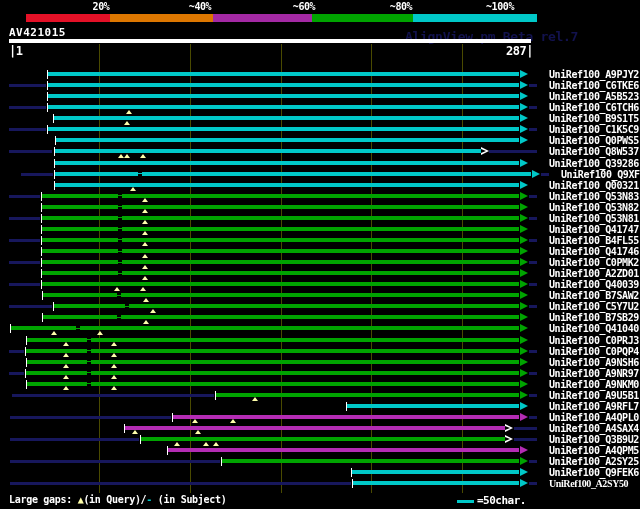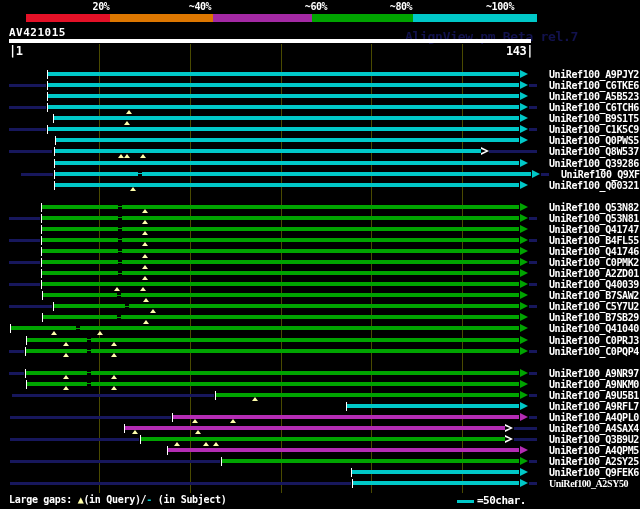--- a/index.html
+++ b/index.html
@@ -41,31 +41,31 @@
   <div id="scalebar">
       <div class="scale-seg" style="left: 26px; width: 84px; background: rgb(228, 17, 39);"></div>
       <div class="scale-seg" style="left: 110px; width: 103px; background: rgb(221, 119, 0);"></div>
       <div class="scale-seg" style="left: 213px; width: 99px; background: rgb(164, 41, 164);"></div>
       <div class="scale-seg" style="left: 312px; width: 101px; background: rgb(0, 164, 0);"></div>
       <div class="scale-seg" style="left: 413px; width: 124px; background: rgb(0, 200, 200);"></div>
     </div>
   <div id="scalelabels">
       <div class="scale-label" style="left: 101px;">20%</div>
       <div class="scale-label" style="left: 200px;">~40%</div>
-      <div class="scale-label" style="left: 316px;">~60%</div>
+      <div class="scale-label" style="left: 304px;">~60%</div>
       <div class="scale-label" style="left: 401px;">~80%</div>
       <div class="scale-label" style="left: 500px;">~100%</div>
     </div>
 
   <div id="title">AV421015</div>
   <div id="credit" style="color: rgb(18, 18, 78);">AlignView.pm Beta rel.7</div>
 
   <div id="ruler-bar"></div>
   <div class="ruler-num" style="left:9px;">|1</div>
-  <div class="ruler-num" style="left:506px;">143|</div>
+  <div class="ruler-num" style="left:506px;">287|</div>
 
   <div id="gridlines">
       <div class="grid" style="left: 99px; background: rgb(74, 74, 0);"></div>
       <div class="grid" style="left: 190px; background: rgb(74, 74, 0);"></div>
       <div class="grid" style="left: 281px; background: rgb(74, 74, 0);"></div>
       <div class="grid" style="left: 371px; background: rgb(74, 74, 0);"></div>
       <div class="grid" style="left: 462px; background: rgb(74, 74, 0);"></div>
     </div>
 
   <div id="rows">
@@ -148,20 +148,32 @@
         <div class="navy-line" style="left: 529px; width: 8px; background: rgb(23, 23, 92);"></div>
         <div class="row-label">UniRef100_Q9XF89</div>
       </div>
       <div class="row" style="top: 179.66px;">
         <div class="tick" style="left: 54px;"></div>
         <div class="bar" style="left: 55px; width: 464px; background: rgb(0, 200, 200);"></div>
         <div class="gapmark" style="left: 130px; border-bottom: 4px solid rgb(255, 255, 170);"></div>
         <div class="arrow" style="left: 520px; border-left: 8px solid rgb(0, 200, 200);"></div>
         <div class="row-label">UniRef100_Q00321</div>
       </div>
+      <div class="row" style="top: 190.72px;">
+        <div class="navy-line" style="left: 9px; width: 31px; background: rgb(23, 23, 92);"></div>
+        <div class="tick" style="left: 41px;"></div>
+        <div class="bar" style="left: 42px; width: 477px; background: rgb(0, 164, 0);"></div>
+        <div class="dashmark" style="left: 118px;">
+          <div class="dashline" style="background: rgb(0, 164, 0);"></div>
+        </div>
+        <div class="gapmark" style="left: 142px; border-bottom: 4px solid rgb(255, 255, 170);"></div>
+        <div class="arrow" style="left: 520px; border-left: 8px solid rgb(0, 164, 0);"></div>
+        <div class="navy-line" style="left: 529px; width: 8px; background: rgb(23, 23, 92);"></div>
+        <div class="row-label">UniRef100_Q53N83</div>
+      </div>
       <div class="row" style="top: 201.78px;">
         <div class="tick" style="left: 41px;"></div>
         <div class="bar" style="left: 42px; width: 477px; background: rgb(0, 164, 0);"></div>
         <div class="dashmark" style="left: 118px;">
           <div class="dashline" style="background: rgb(0, 164, 0);"></div>
         </div>
         <div class="gapmark" style="left: 142px; border-bottom: 4px solid rgb(255, 255, 170);"></div>
         <div class="arrow" style="left: 520px; border-left: 8px solid rgb(0, 164, 0);"></div>
         <div class="row-label">UniRef100_Q53N82</div>
       </div>
@@ -300,20 +312,31 @@
         <div class="tick" style="left: 25px;"></div>
         <div class="bar" style="left: 26px; width: 493px; background: rgb(0, 164, 0);"></div>
         <div class="dashmark" style="left: 87px;">
           <div class="dashline" style="background: rgb(0, 164, 0);"></div>
         </div>
         <div class="gapmark" style="left: 63px; border-bottom: 4px solid rgb(255, 255, 170);"></div>
         <div class="gapmark" style="left: 111px; border-bottom: 4px solid rgb(255, 255, 170);"></div>
         <div class="arrow" style="left: 520px; border-left: 8px solid rgb(0, 164, 0);"></div>
         <div class="navy-line" style="left: 529px; width: 8px; background: rgb(23, 23, 92);"></div>
         <div class="row-label">UniRef100_C0PQP4</div>
+      </div>
+      <div class="row" style="top: 356.62px;">
+        <div class="tick" style="left: 26px;"></div>
+        <div class="bar" style="left: 27px; width: 492px; background: rgb(0, 164, 0);"></div>
+        <div class="dashmark" style="left: 87px;">
+          <div class="dashline" style="background: rgb(0, 164, 0);"></div>
+        </div>
+        <div class="gapmark" style="left: 63px; border-bottom: 4px solid rgb(255, 255, 170);"></div>
+        <div class="gapmark" style="left: 111px; border-bottom: 4px solid rgb(255, 255, 170);"></div>
+        <div class="arrow" style="left: 520px; border-left: 8px solid rgb(0, 164, 0);"></div>
+        <div class="row-label">UniRef100_A9NSH6</div>
       </div>
       <div class="row" style="top: 367.68px;">
         <div class="navy-line" style="left: 9px; width: 15px; background: rgb(23, 23, 92);"></div>
         <div class="tick" style="left: 25px;"></div>
         <div class="bar" style="left: 26px; width: 493px; background: rgb(0, 164, 0);"></div>
         <div class="dashmark" style="left: 87px;">
           <div class="dashline" style="background: rgb(0, 164, 0);"></div>
         </div>
         <div class="gapmark" style="left: 63px; border-bottom: 4px solid rgb(255, 255, 170);"></div>
         <div class="gapmark" style="left: 111px; border-bottom: 4px solid rgb(255, 255, 170);"></div>

